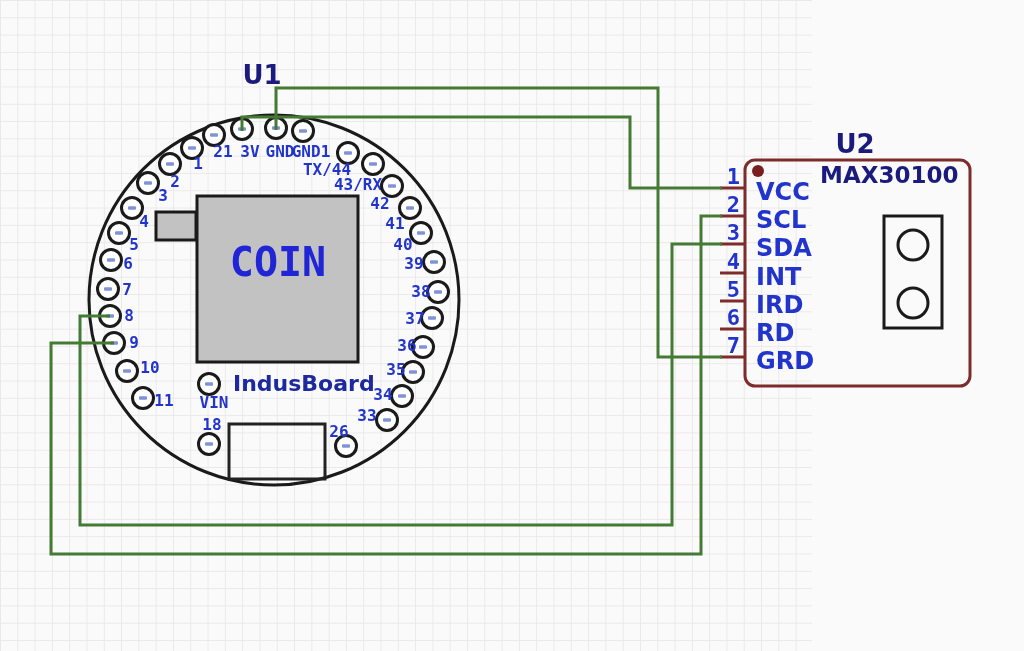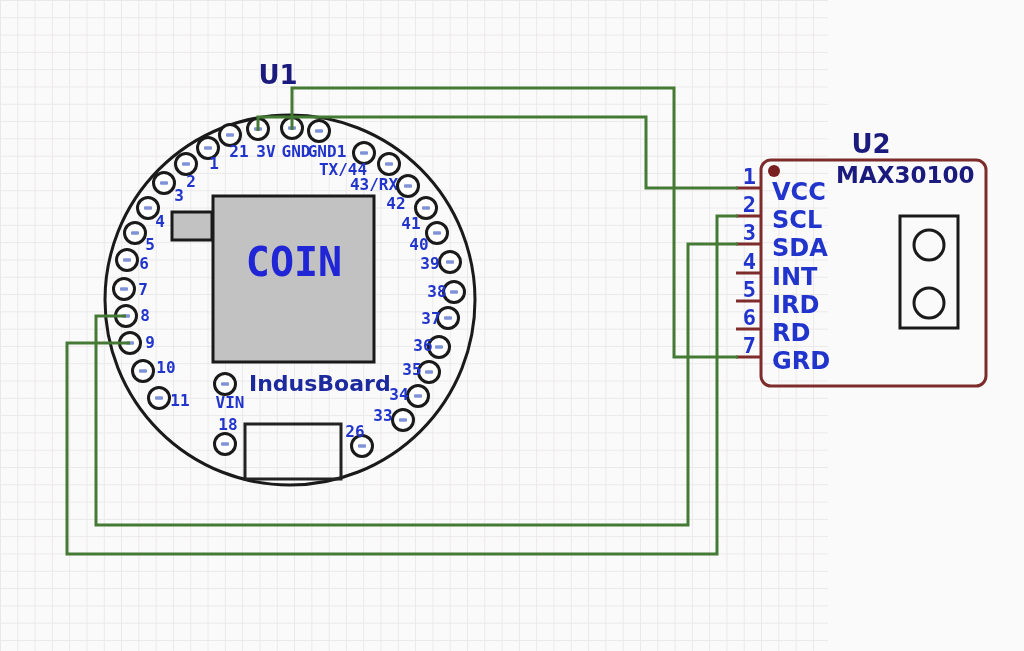--- a/index.html
+++ b/index.html
@@ -11,21 +11,20 @@
     background-color: #fbfafa;
   }
   #canvas-wrap {
     position: relative;
     width: 812px;
     height: 651px;
     background-image:
       linear-gradient(to right, #ebe8e8 1px, transparent 1px),
       linear-gradient(to bottom, #ebe8e8 1px, transparent 1px);
     background-size: 17.3px 17.3px;
-    padding-left: 16px;
   }
   svg { display: block; }
   text { user-select: none; }
   .mono-label  { font: bold 16px "DejaVu Sans Mono", monospace; fill: #2134cc; }
   .pin-num     { font: bold 22px "DejaVu Sans Mono", monospace; fill: #2134cc; }
   .pin-name    { font: bold 24px "DejaVu Sans", sans-serif;     fill: #2134cc; }
   .refdes      { font: bold 26px "DejaVu Sans", sans-serif;     fill: #1b1b7e; }
   .part-label  { font: bold 23px "DejaVu Sans", sans-serif;     fill: #1b1b7e; }
   .chip-label  { font: bold 40px "DejaVu Sans Mono", monospace; fill: #2025d5; }
   .board-name  { font: bold 22px "DejaVu Sans", sans-serif;     fill: #1d2a9e; }

